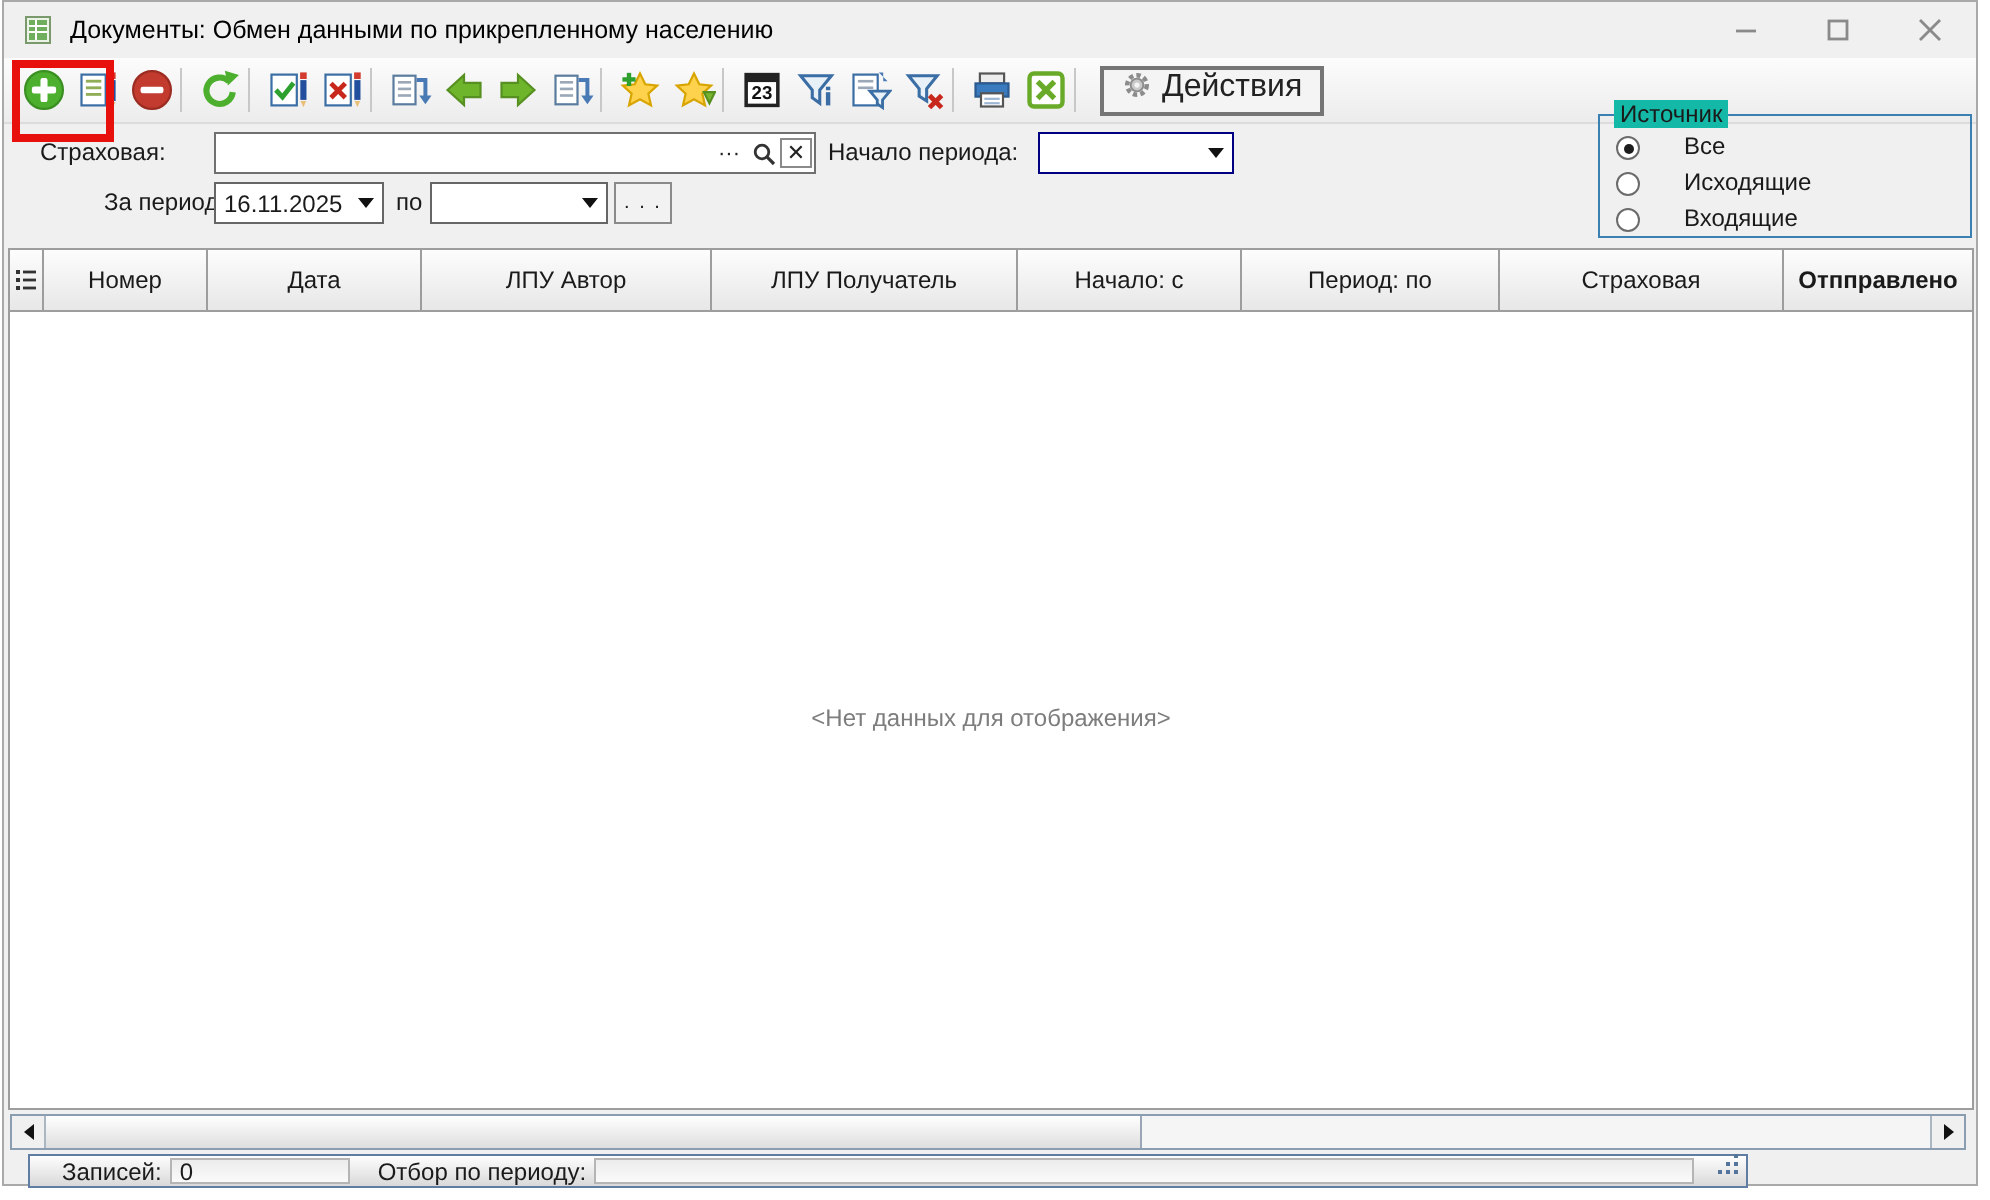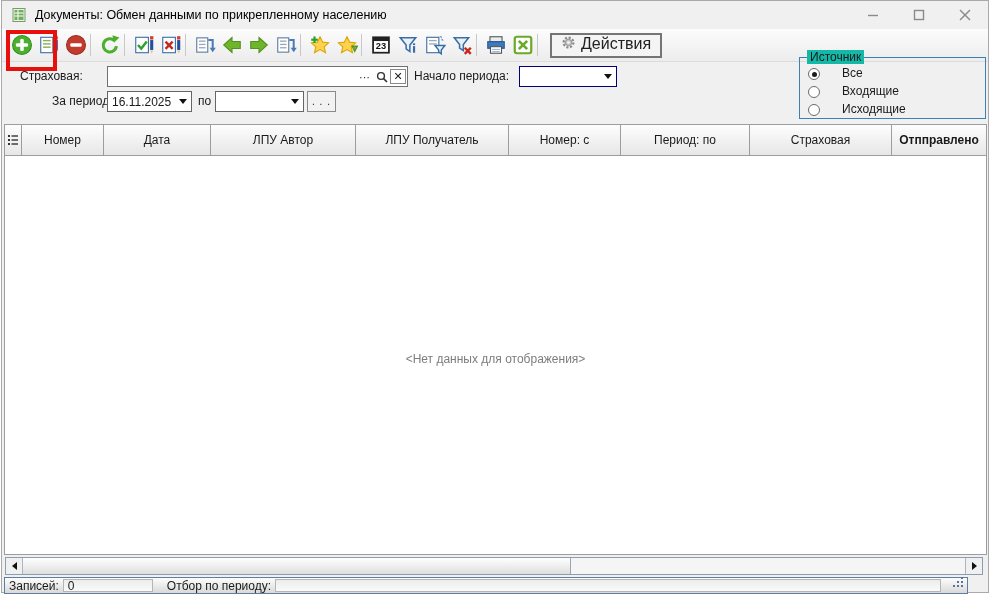--- a/index.html
+++ b/index.html
@@ -66,23 +66,23 @@
     flex:0 0 auto;}
   .sc-btn.left{border-right:1px solid #aab6c2;}
   .sc-btn.right{border-left:1px solid #aab6c2;margin-left:auto;}
   .sc-thumb{width:548px;height:100%;background:linear-gradient(#ffffff,#dedede);
     border-right:1px solid #98a6b5;box-sizing:border-box;flex:0 0 auto;}
   .tri-left{width:0;height:0;border-top:4px solid transparent;border-bottom:4px solid transparent;
     border-right:5px solid #111;}
   .tri-right{width:0;height:0;border-top:4px solid transparent;border-bottom:4px solid transparent;
     border-left:5px solid #111;}
   
-  .statusbar{position:absolute;left:2px;top:576px;width:964px;height:17px;border:1px solid #5f7da3;
+  .statusbar{position:absolute;left:12px;top:576px;width:860px;height:17px;border:1px solid #5f7da3;
     background:linear-gradient(#fdfdfd,#d9d9d9);box-sizing:border-box;display:flex;align-items:center;
-    font-size:12px;}
+    font-size:12px;padding-left:12px;}
   .sb-label{margin-left:4px;white-space:nowrap;}
   .sb-field{height:13px;border:1px solid #b5b5b5;background:linear-gradient(#ececec,#fafafa);
     box-sizing:border-box;margin-left:4px;padding:0 4px;display:flex;align-items:center;}
   .sb-field.records{width:90px;}
   .sb-field.filter{flex:1;margin-right:26px;}
   .grip{position:absolute;right:3px;bottom:2px;}
 </style>
 </head>
 <body>
 
@@ -314,45 +314,45 @@
   <div class="dots-btn">. . .</div>
 
   <div class="groupbox">
     <span class="groupbox-title">Источник</span>
     <div class="radio-row" style="margin-top:7px;">
       <span class="radio checked"></span>
       <span>Все</span>
     </div>
     <div class="radio-row">
       <span class="radio"></span>
-      <span>Входящие</span>
+      <span>Исходящие</span>
     </div>
     <div class="radio-row">
       <span class="radio"></span>
-      <span>Исходящие</span>
+      <span>Входящие</span>
     </div>
   </div>
 
   <div class="grid">
     <div class="grid-header">
       <div class="hcell col-ind">
         <svg width="11" height="13" viewBox="0 0 11 13">
           <rect x="0" y="1" width="2" height="2" fill="#333"></rect>
             <line x1="3.5" y1="2" x2="10" y2="2" stroke="#333" stroke-width="1.4"></line>
           <rect x="0" y="5" width="2" height="2" fill="#333"></rect>
             <line x1="3.5" y1="6" x2="10" y2="6" stroke="#333" stroke-width="1.4"></line>
           <rect x="0" y="9" width="2" height="2" fill="#333"></rect>
             <line x1="3.5" y1="10" x2="10" y2="10" stroke="#333" stroke-width="1.4"></line>
         </svg>
       </div>
       <div class="hcell col-0">Номер</div>
       <div class="hcell col-1">Дата</div>
       <div class="hcell col-2">ЛПУ Автор</div>
       <div class="hcell col-3">ЛПУ Получатель</div>
-      <div class="hcell col-4">Номер: с</div>
+      <div class="hcell col-4">Начало: с</div>
       <div class="hcell col-5">Период: по</div>
       <div class="hcell col-6">Страховая</div>
       <div class="hcell col-7">Отпправлено</div>
     </div>
     <div class="grid-body">
       <div class="empty-msg">&lt;Нет данных для отображения&gt;</div>
     </div>
   </div>
 
   <div class="hscroll">

